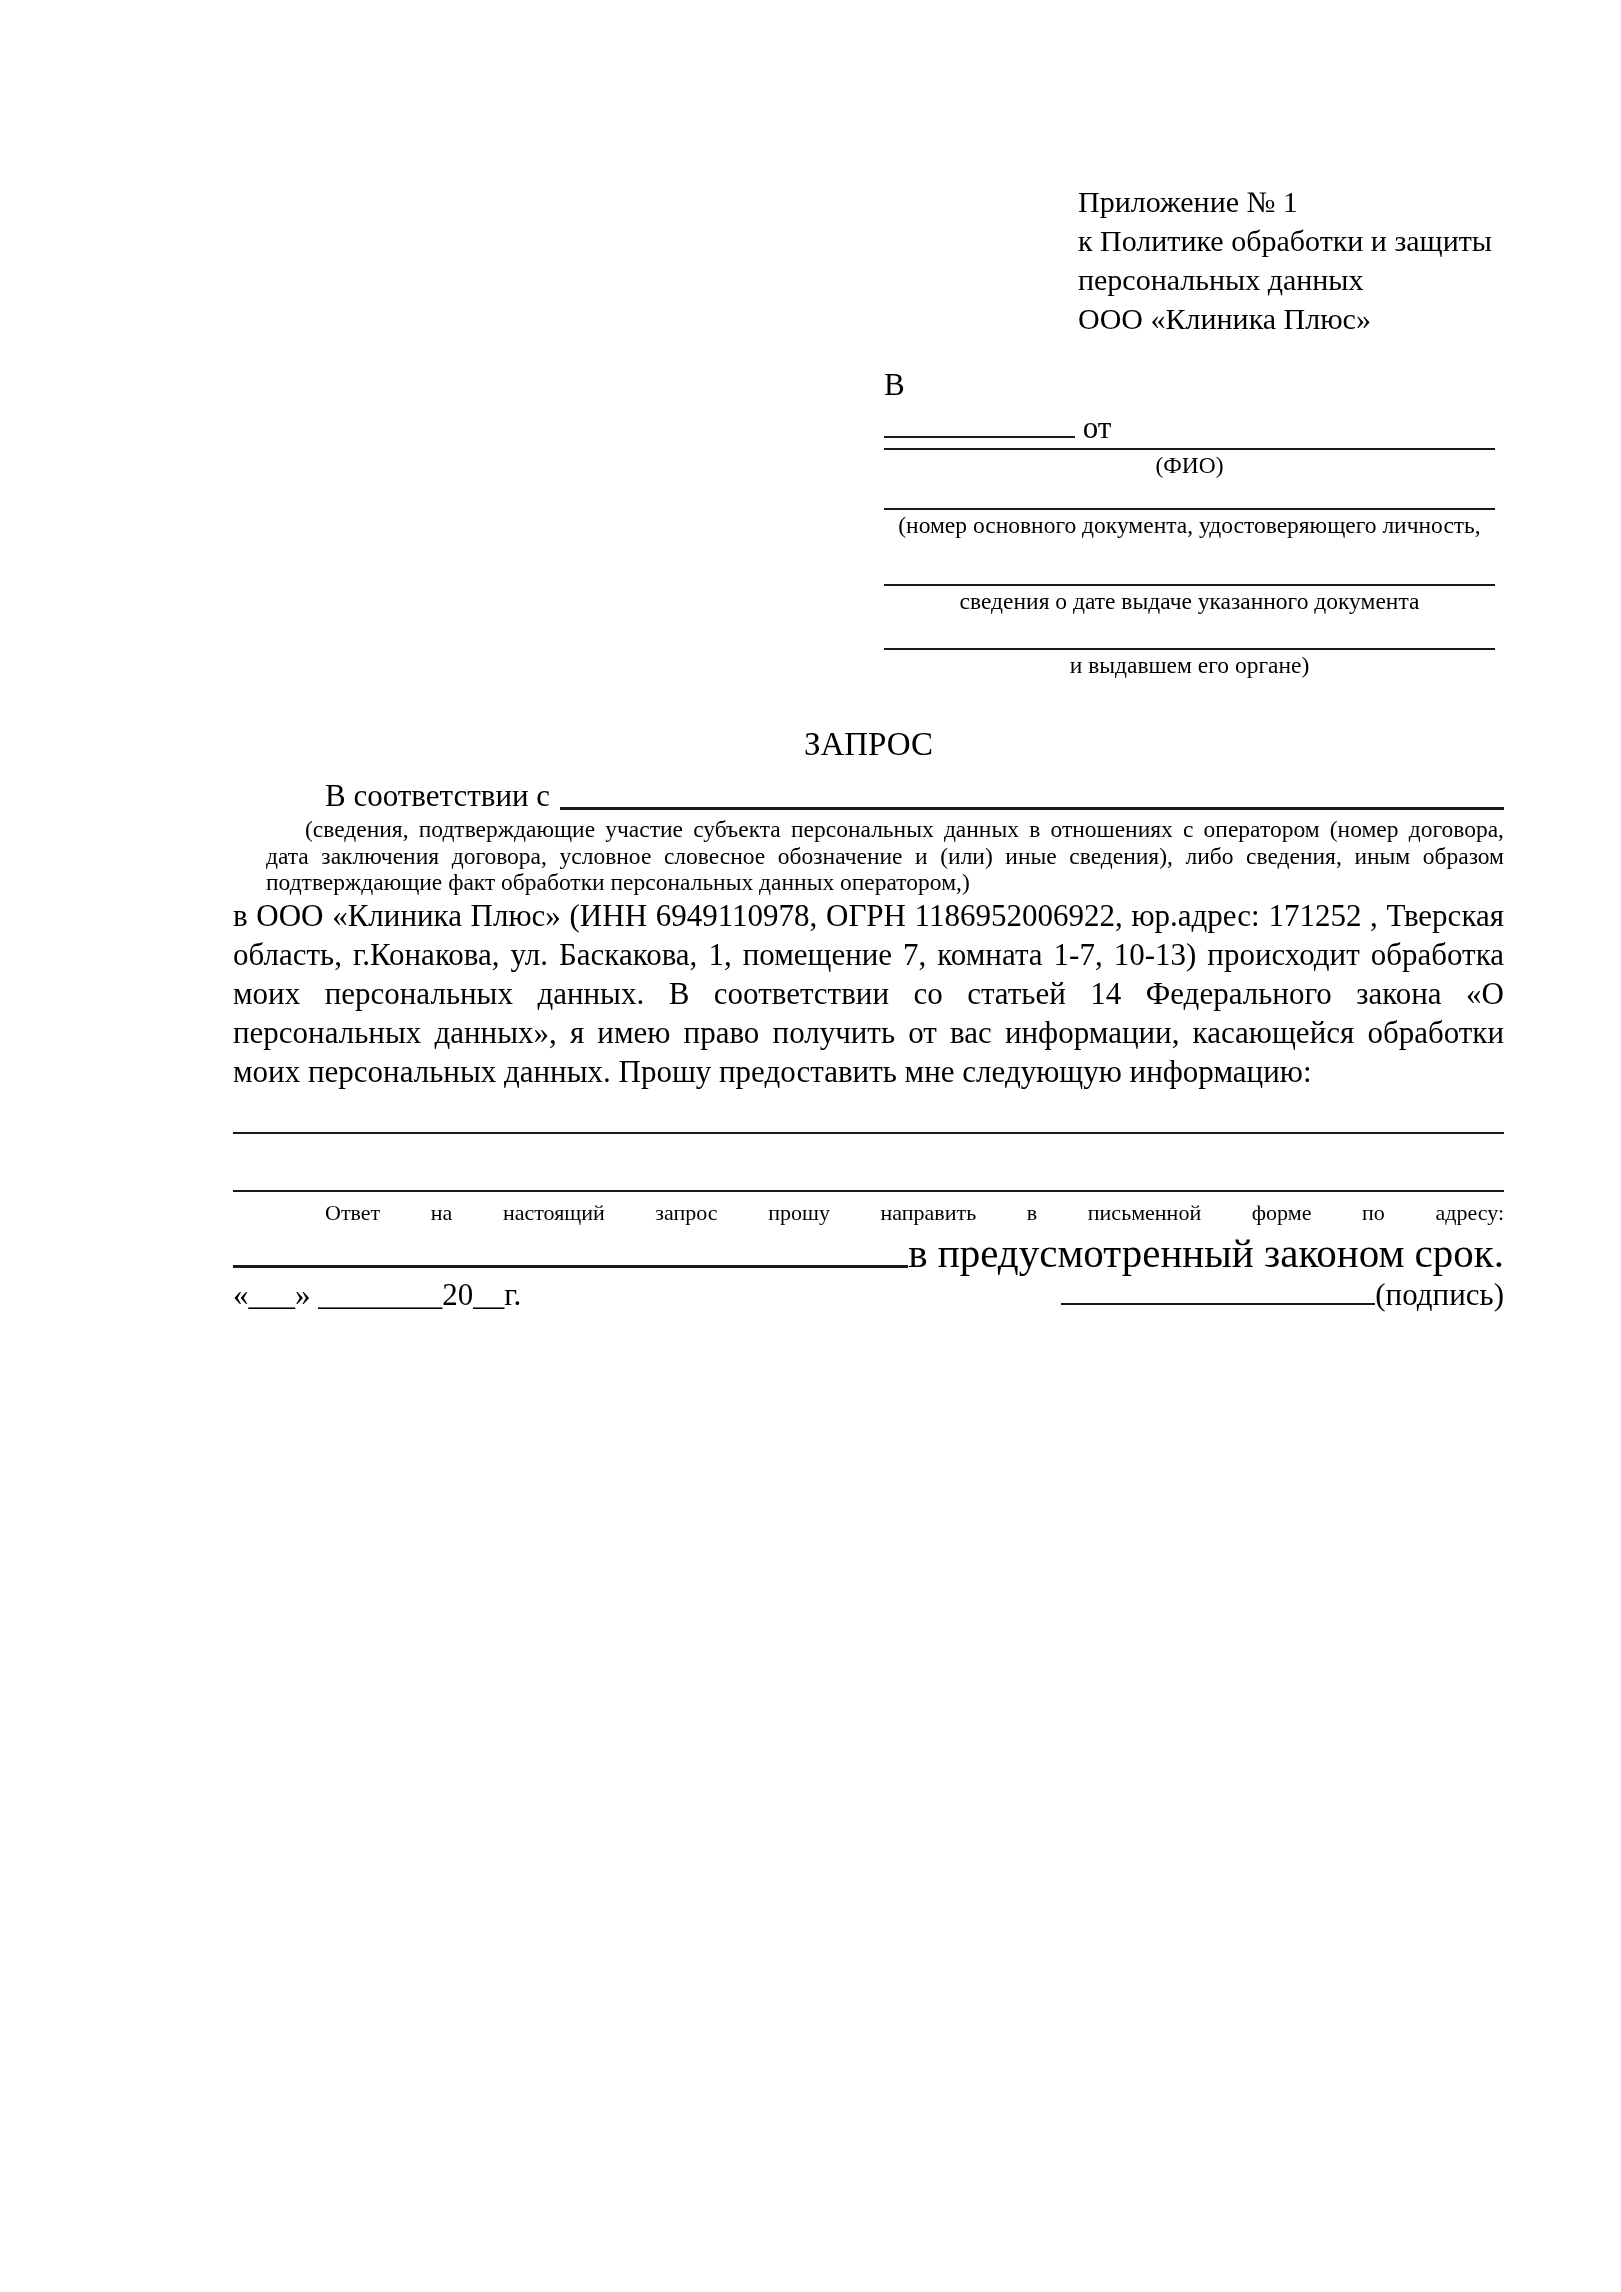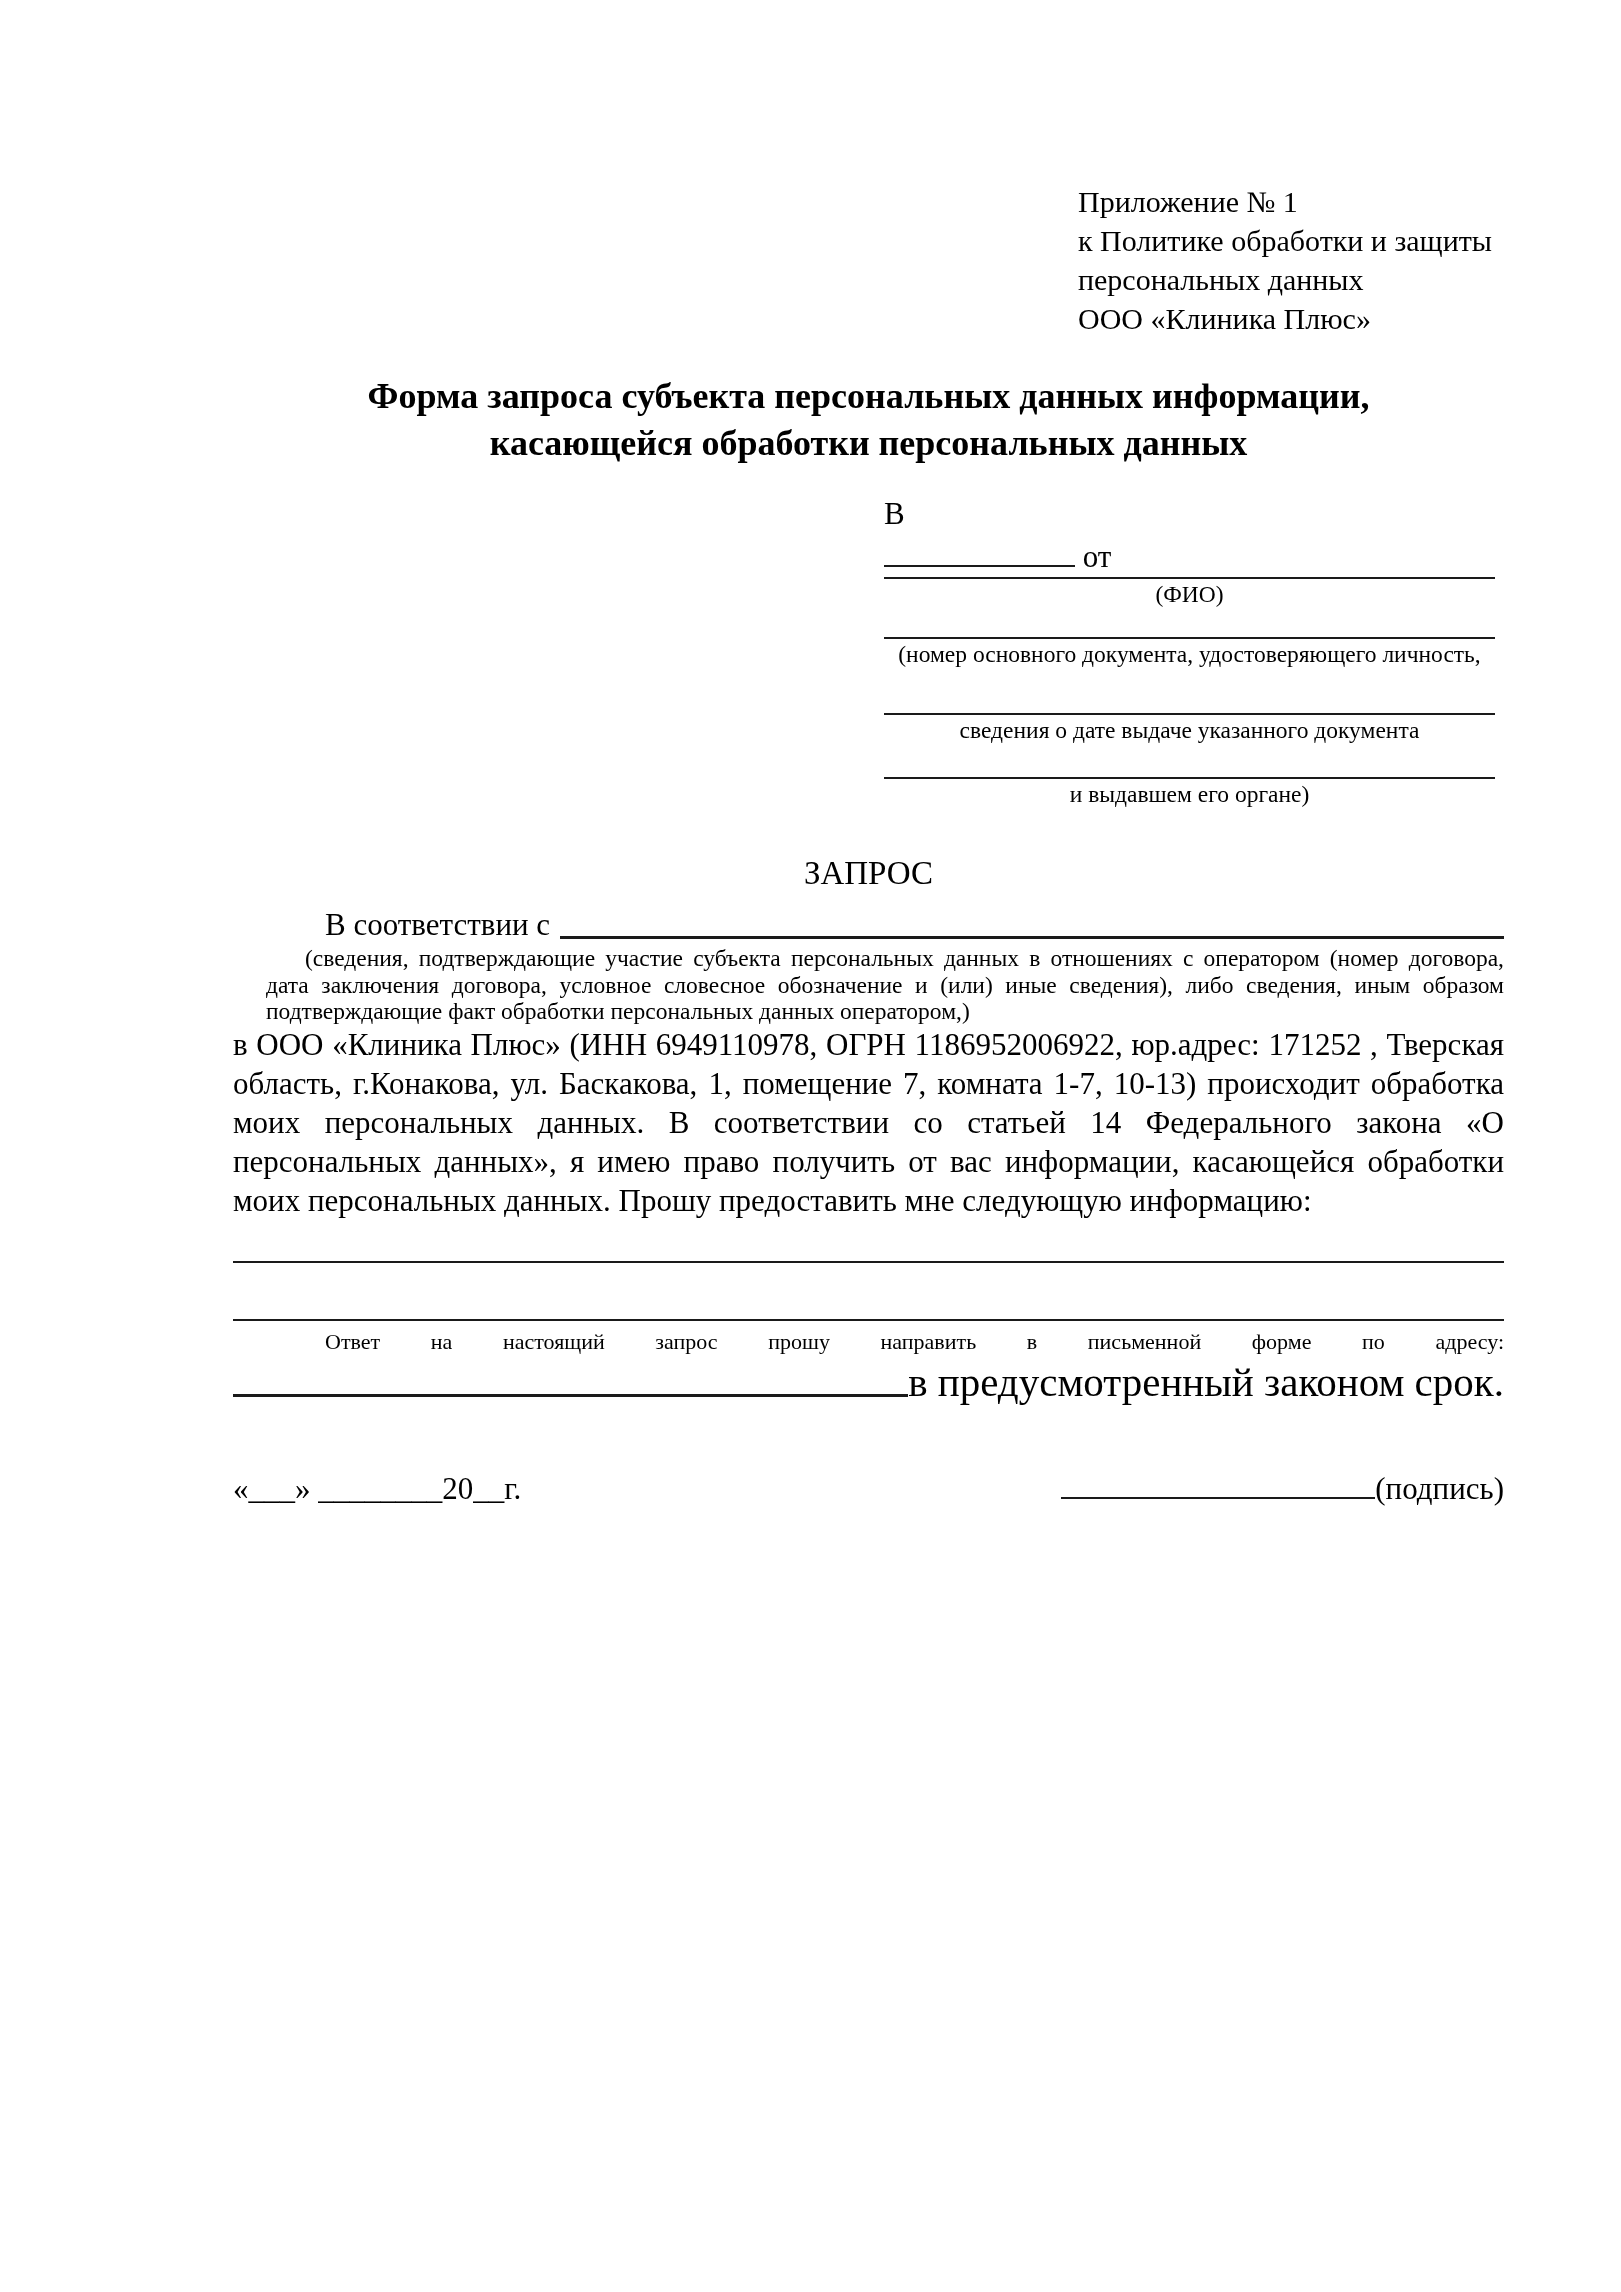--- a/index.html
+++ b/index.html
@@ -40,41 +40,37 @@
   .body-par { font-size:31px; line-height:39px; text-align:justify; }
 
   .info-blank-1 { margin-top:19.6px; height:21.6px; border-bottom:2.9px solid #1a1a1a; }
   .info-blank-2 { height:56px; border-bottom:2.9px solid #1a1a1a; }
 
   .response-par { margin-top:0; font-size:22px; line-height:41px; text-align:justify; text-align-last:justify; text-indent:92px; }
   .address-row { display:flex; font-size:41px; line-height:41px; }
   .address-fill { flex:1 1 auto; border-bottom:3.9px solid #1a1a1a; margin-bottom:5.9px; }
   .address-suffix { flex:0 0 auto; white-space:nowrap; }
 
-  .footer-row { display:flex; justify-content:space-between; align-items:baseline; margin-top:65px; font-size:31px; line-height:41px; }
+  .footer-row { display:flex; justify-content:space-between; align-items:baseline; font-size:31px; line-height:41px; }
   .sig-group { white-space:nowrap; }
   .blank-sig { width:314px; }
 </style>
 </head>
 <body>
 
 <div class="page">
   <div class="content">
 
     <div class="appendix-header">
       <div>Приложение № 1</div>
       <div>к Политике обработки и защиты</div>
       <div>персональных данных</div>
       <div>ООО «Клиника Плюс»</div>
     </div>
 
-    <div class="form-title">
-      <div>Форма запроса субъекта персональных данных информации,</div>
-      <div>касающейся обработки персональных данных</div>
-    </div>
 
     <div class="addressee">
       <div class="addr-line-v">В</div>
       <div class="addr-row"><span class="blank blank-from"></span> <span>от</span></div>
 
       <div class="rule"></div>
       <div class="field-caption">(ФИО)</div>
 
       <div class="rule rule-sp29"></div>
       <div class="field-caption">(номер основного документа, удостоверяющего личность,</div>

